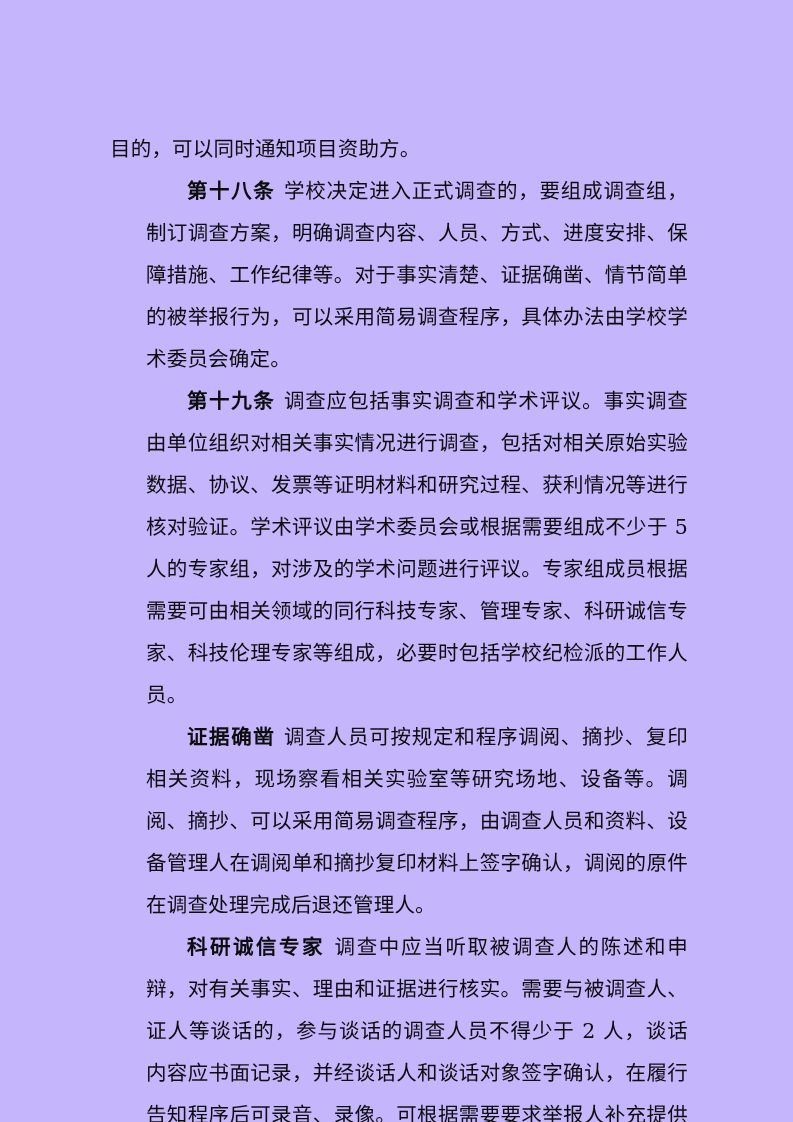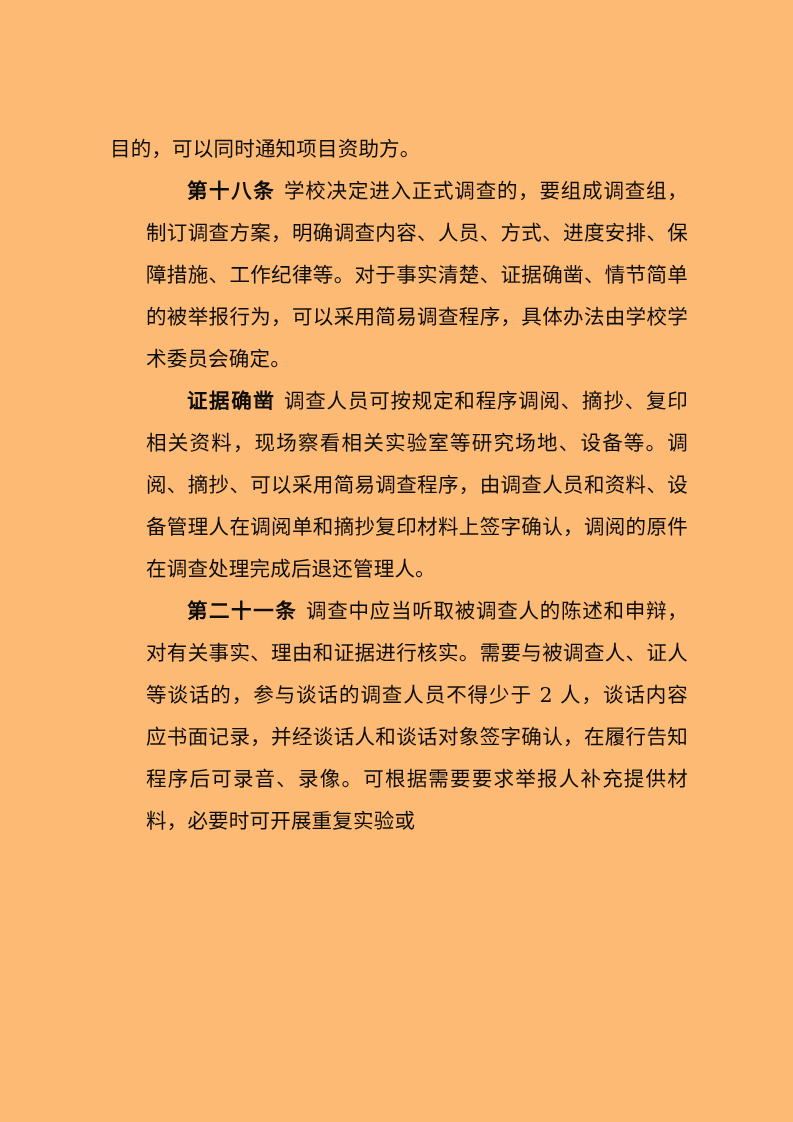--- a/index.html
+++ b/index.html
@@ -4,21 +4,21 @@
 <style>
   html, body {
     margin: 0;
     padding: 0;
     background: #ffffff;
   }
   .page {
     position: relative;
     width: 793px;
     height: 1122px;
-    background: #fdba74;
+    background: #c4b5fd;
     margin: 0 auto;
     overflow: hidden;
     box-sizing: border-box;
   }
   .doc-body {
     position: absolute;
     left: 110px;
     top: 128px;
     width: 578px;
     box-sizing: border-box;
@@ -55,23 +55,26 @@
   <div class="doc-body">
 
     <p class="para">
       <span>目的，可以同时通知项目资助方。</span>
     </p>
 
     <p class="para indent">
       <span class="label">第十八条</span><span class="spaced">&nbsp;</span><span>学校决定进入正式调查的，要组成调查组，制订调查方案，明确调查内容、人员、方式、进度安排、保障措施、工作纪律等。对于事实清楚、证据确凿、情节简单的被举报行为，可以采用简易调查程序，具体办法由学校学术委员会确定。</span>
     </p>
 
+    <p class="para indent">
+      <span class="label">第十九条</span><span class="spaced">&nbsp;</span><span>调查应包括事实调查和学术评议。事实调查由单位组织对相关事实情况进行调查，包括对相关原始实验数据、协议、发票等证明材料和研究过程、获利情况等进行核对验证。学术评议由学术委员会或根据需要组成不少于 5 人的专家组，对涉及的学术问题进行评议。专家组成员根据需要可由相关领域的同行科技专家、管理专家、科研诚信专家、科技伦理专家等组成，必要时包括学校纪检派的工作人员。</span>
+    </p>
 
     <p class="para indent">
       <span class="label">证据确凿</span><span class="spaced">&nbsp;</span><span>调查人员可按规定和程序调阅、摘抄、复印相关资料，现场察看相关实验室等研究场地、设备等。调阅、摘抄、可以采用简易调查程序，由调查人员和资料、设备管理人在调阅单和摘抄复印材料上签字确认，调阅的原件在调查处理完成后退还管理人。</span>
     </p>
 
     <p class="para indent">
-      <span class="label">第二十一条</span><span class="spaced">&nbsp;</span><span>调查中应当听取被调查人的陈述和申辩，对有关事实、理由和证据进行核实。需要与被调查人、证人等谈话的，参与谈话的调查人员不得少于 2 人，谈话内容应书面记录，并经谈话人和谈话对象签字确认，在履行告知程序后可录音、录像。可根据需要要求举报人补充提供材料，必要时可开展重复实验或</span>
+      <span class="label">科研诚信专家</span><span class="spaced">&nbsp;</span><span>调查中应当听取被调查人的陈述和申辩，对有关事实、理由和证据进行核实。需要与被调查人、证人等谈话的，参与谈话的调查人员不得少于 2 人，谈话内容应书面记录，并经谈话人和谈话对象签字确认，在履行告知程序后可录音、录像。可根据需要要求举报人补充提供材料，必要时可开展重复实验或</span>
     </p>
 
   </div>
 </div>
 
 </body></html>

